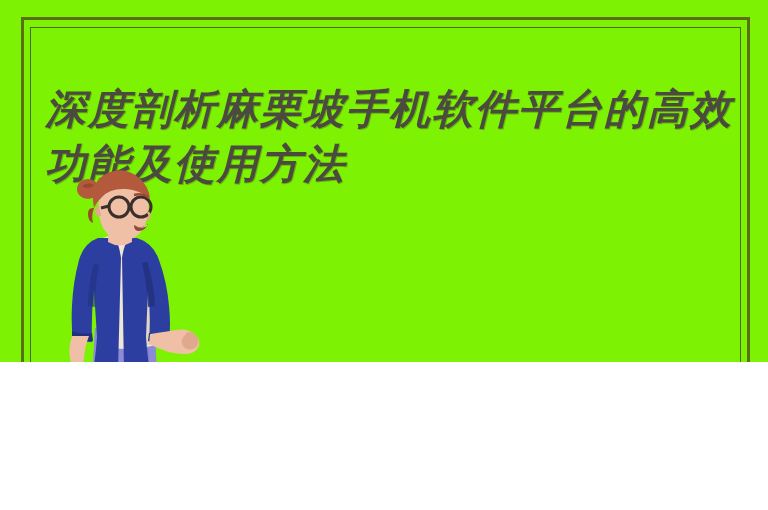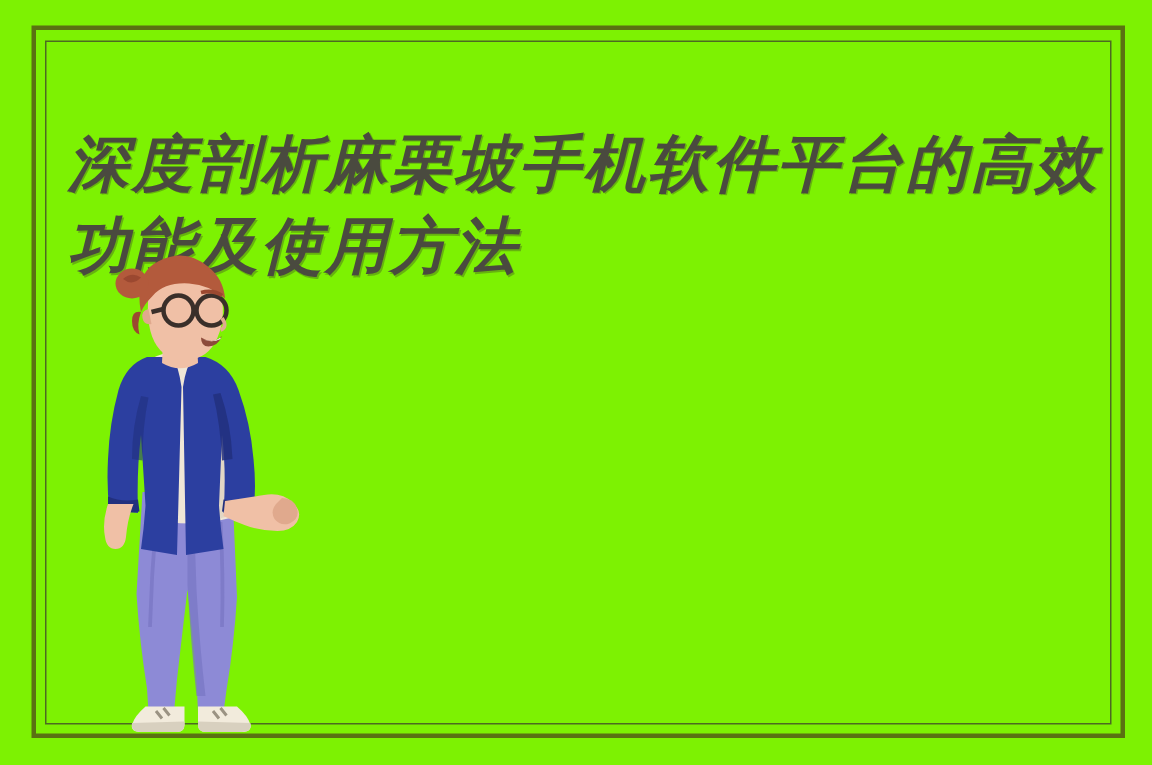--- a/index.html
+++ b/index.html
@@ -10,21 +10,21 @@
   body {
     width: 768px;
     height: 510px;
     overflow: hidden;
     font-family: "Liberation Sans", sans-serif;
   }
 
   #poster {
     position: relative;
     width: 768px;
-    height: 510px;
+    height: 362px;
     background: #7df202;
     overflow: hidden;
   }
 
   
   .frame-outer {
     position: absolute;
     left: 21px;
     top: 17px;
     width: 729px;

